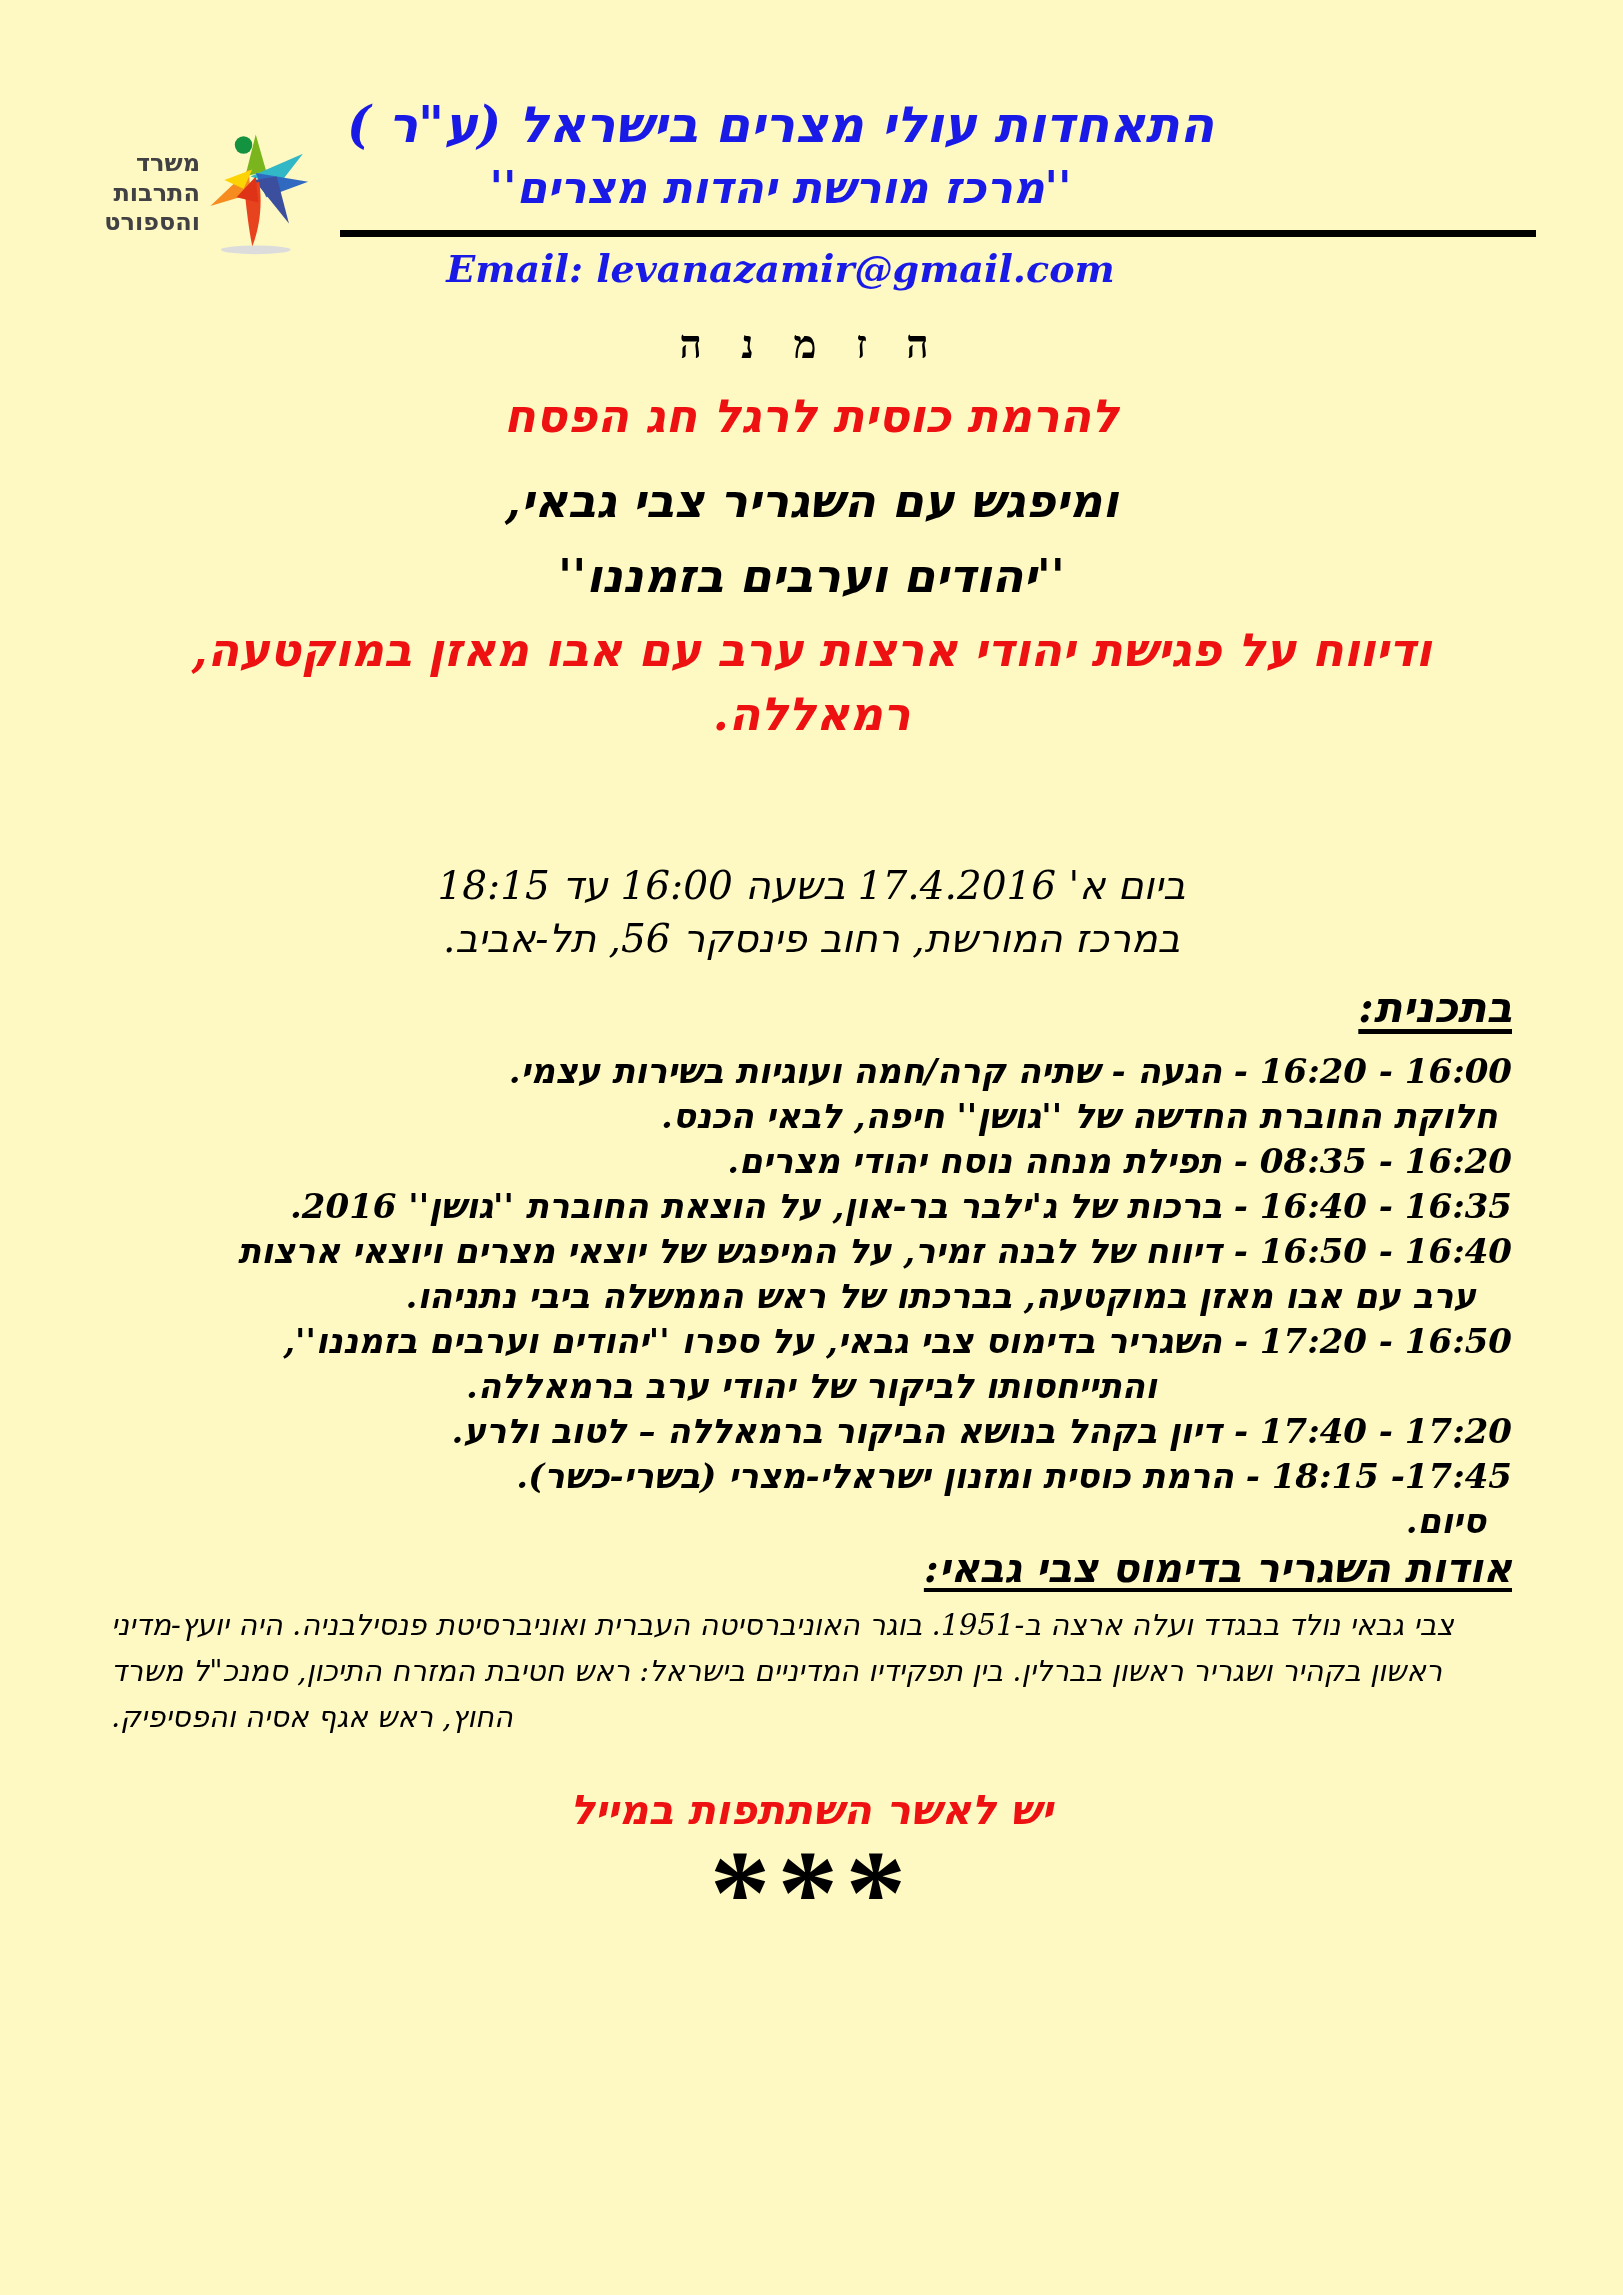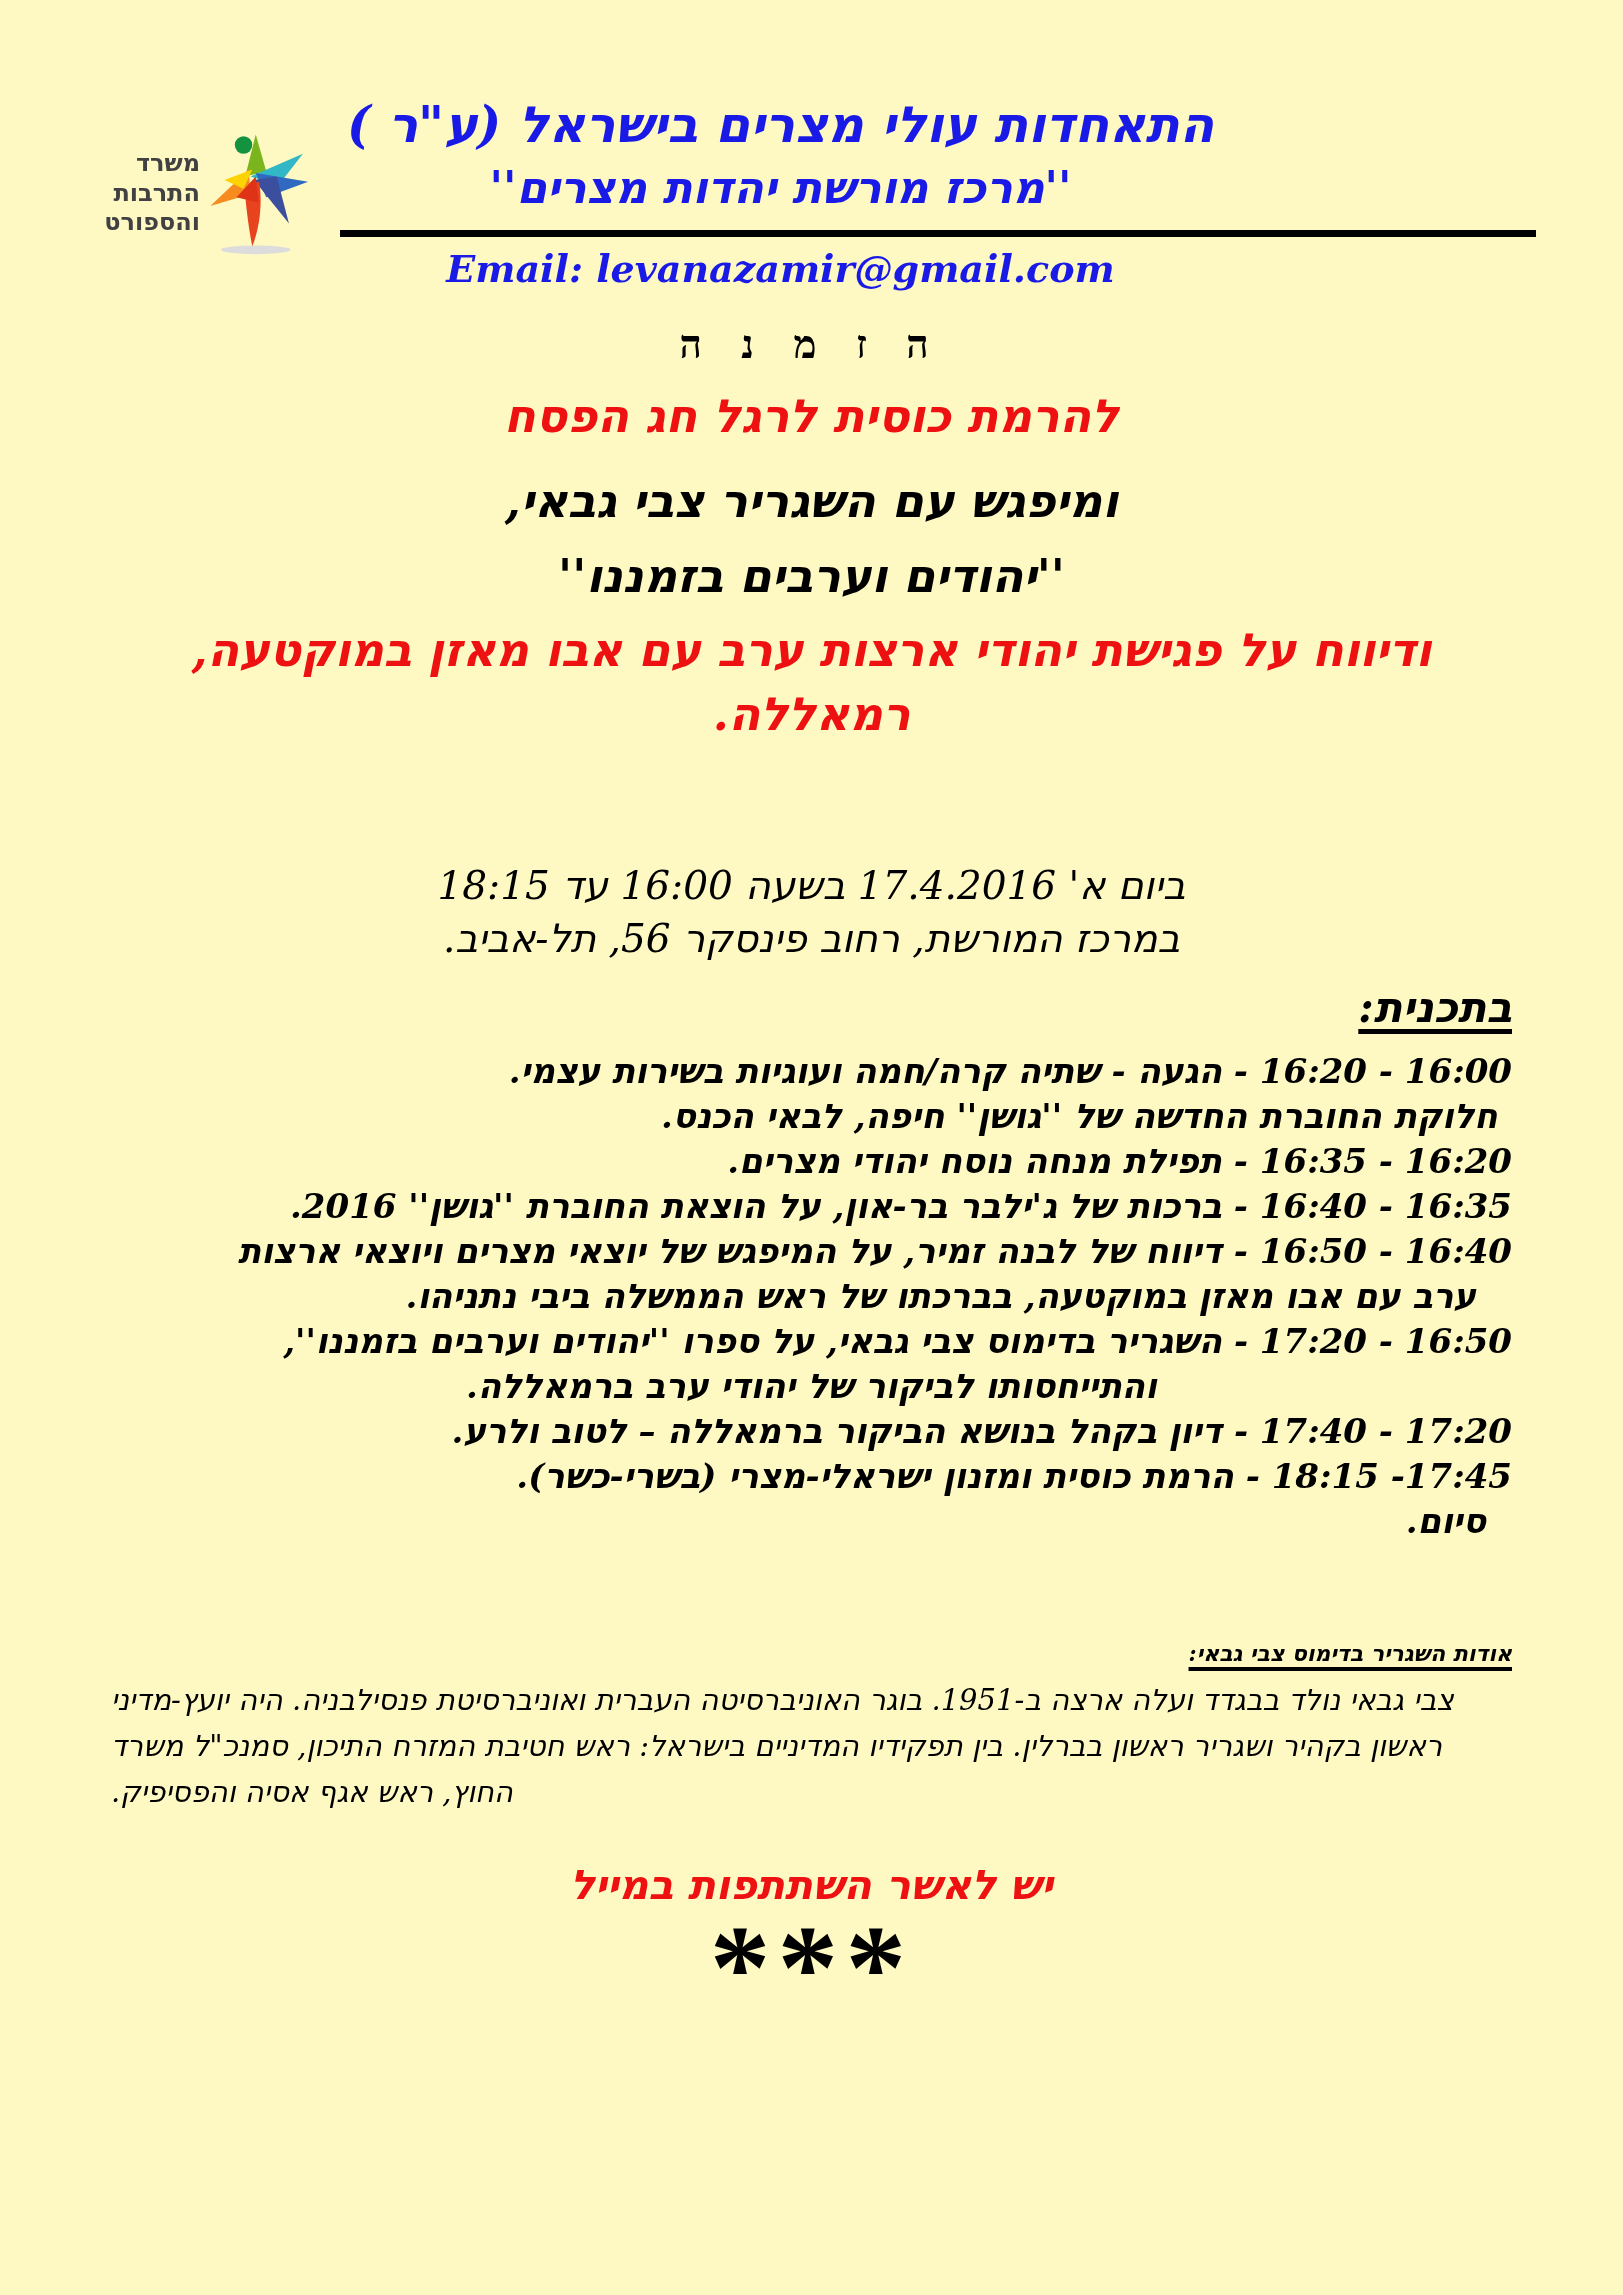--- a/index.html
+++ b/index.html
@@ -39,21 +39,21 @@
   .datum{font-size:39px;font-style:italic;line-height:1.35;}
   .mt-date{margin-top:116px;}
   .prog-head{margin-top:18px;font-size:42px;font-weight:bold;font-style:italic;
     text-decoration:underline;text-decoration-thickness:4.6px;text-underline-offset:6.5px;}
   .prog{margin-top:17px;}
   .prog-line{font-size:34px;font-weight:bold;font-style:italic;line-height:45px;white-space:nowrap;text-align:right;}
   .indent-sm{padding-right:14.4px;}
   .indent-md{padding-right:36px;}
   .indent-end{padding-right:26px;}
   .line-centered{text-align:center;}
-  .about-head{margin-top:96px;font-size:22px;font-weight:bold;font-style:italic;
+  .about-head{font-size:40px;font-weight:bold;font-style:italic;
     text-decoration:underline;text-decoration-thickness:3.9px;text-underline-offset:5.9px;text-align:right;}
   .about{margin-top:10.5px;}
   .about-line{font-size:29px;font-style:italic;line-height:46px;white-space:nowrap;text-align:left;}
   .rsvp{margin-top:46px;font-size:41px;font-weight:bold;font-style:italic;}
   .stars{margin-top:6.5px;font-family:"Liberation Serif",serif;font-weight:bold;
     font-size:121px;line-height:105px;letter-spacing:0.06em;direction:ltr;}
   .c-blue{color:#1a1ae6;}
   .c-red{color:#ed1111;}
 </style>
 </head>
@@ -95,21 +95,21 @@
     <div class="big center c-red mt-rep">ודיווח על פגישת יהודי ארצות ערב עם אבו מאזן במוקטעה,</div>
     <div class="big center c-red mt-rep2">רמאללה.</div>
 
     <div class="datum center mt-date">ביום א' 17.4.2016 בשעה 16:00 עד 18:15</div>
     <div class="datum center">במרכז המורשת, רחוב פינסקר 56, תל-אביב.</div>
 
     <div class="prog-head">בתכנית:</div>
     <div class="prog">
       <div class="prog-line">16:00 - 16:20 - הגעה - שתיה קרה/חמה ועוגיות בשירות עצמי.</div>
       <div class="prog-line indent-sm">חלוקת החוברת החדשה של ''גושן'' חיפה, לבאי הכנס.</div>
-      <div class="prog-line">16:20 - 16:35 - תפילת מנחה נוסח יהודי מצרים.</div>
+      <div class="prog-line">16:20 - 08:35 - תפילת מנחה נוסח יהודי מצרים.</div>
       <div class="prog-line">16:35 - 16:40 - ברכות של ג'ילבר בר-און, על הוצאת החוברת ''גושן'' 2016.</div>
       <div class="prog-line">16:40 - 16:50 - דיווח של לבנה זמיר, על המיפגש של יוצאי מצרים ויוצאי ארצות</div>
       <div class="prog-line indent-md">ערב עם אבו מאזן במוקטעה, בברכתו של ראש הממשלה ביבי נתניהו.</div>
       <div class="prog-line">16:50 - 17:20 - השגריר בדימוס צבי גבאי, על ספרו ''יהודים וערבים בזמננו'',</div>
       <div class="prog-line line-centered">והתייחסותו לביקור של יהודי ערב ברמאללה.</div>
       <div class="prog-line">17:20 - 17:40 - דיון בקהל בנושא הביקור ברמאללה – לטוב ולרע.</div>
       <div class="prog-line">17:45- 18:15 - הרמת כוסית ומזנון ישראלי-מצרי (בשרי-כשר).</div>
       <div class="prog-line indent-end">סיום.</div>
     </div>
 

